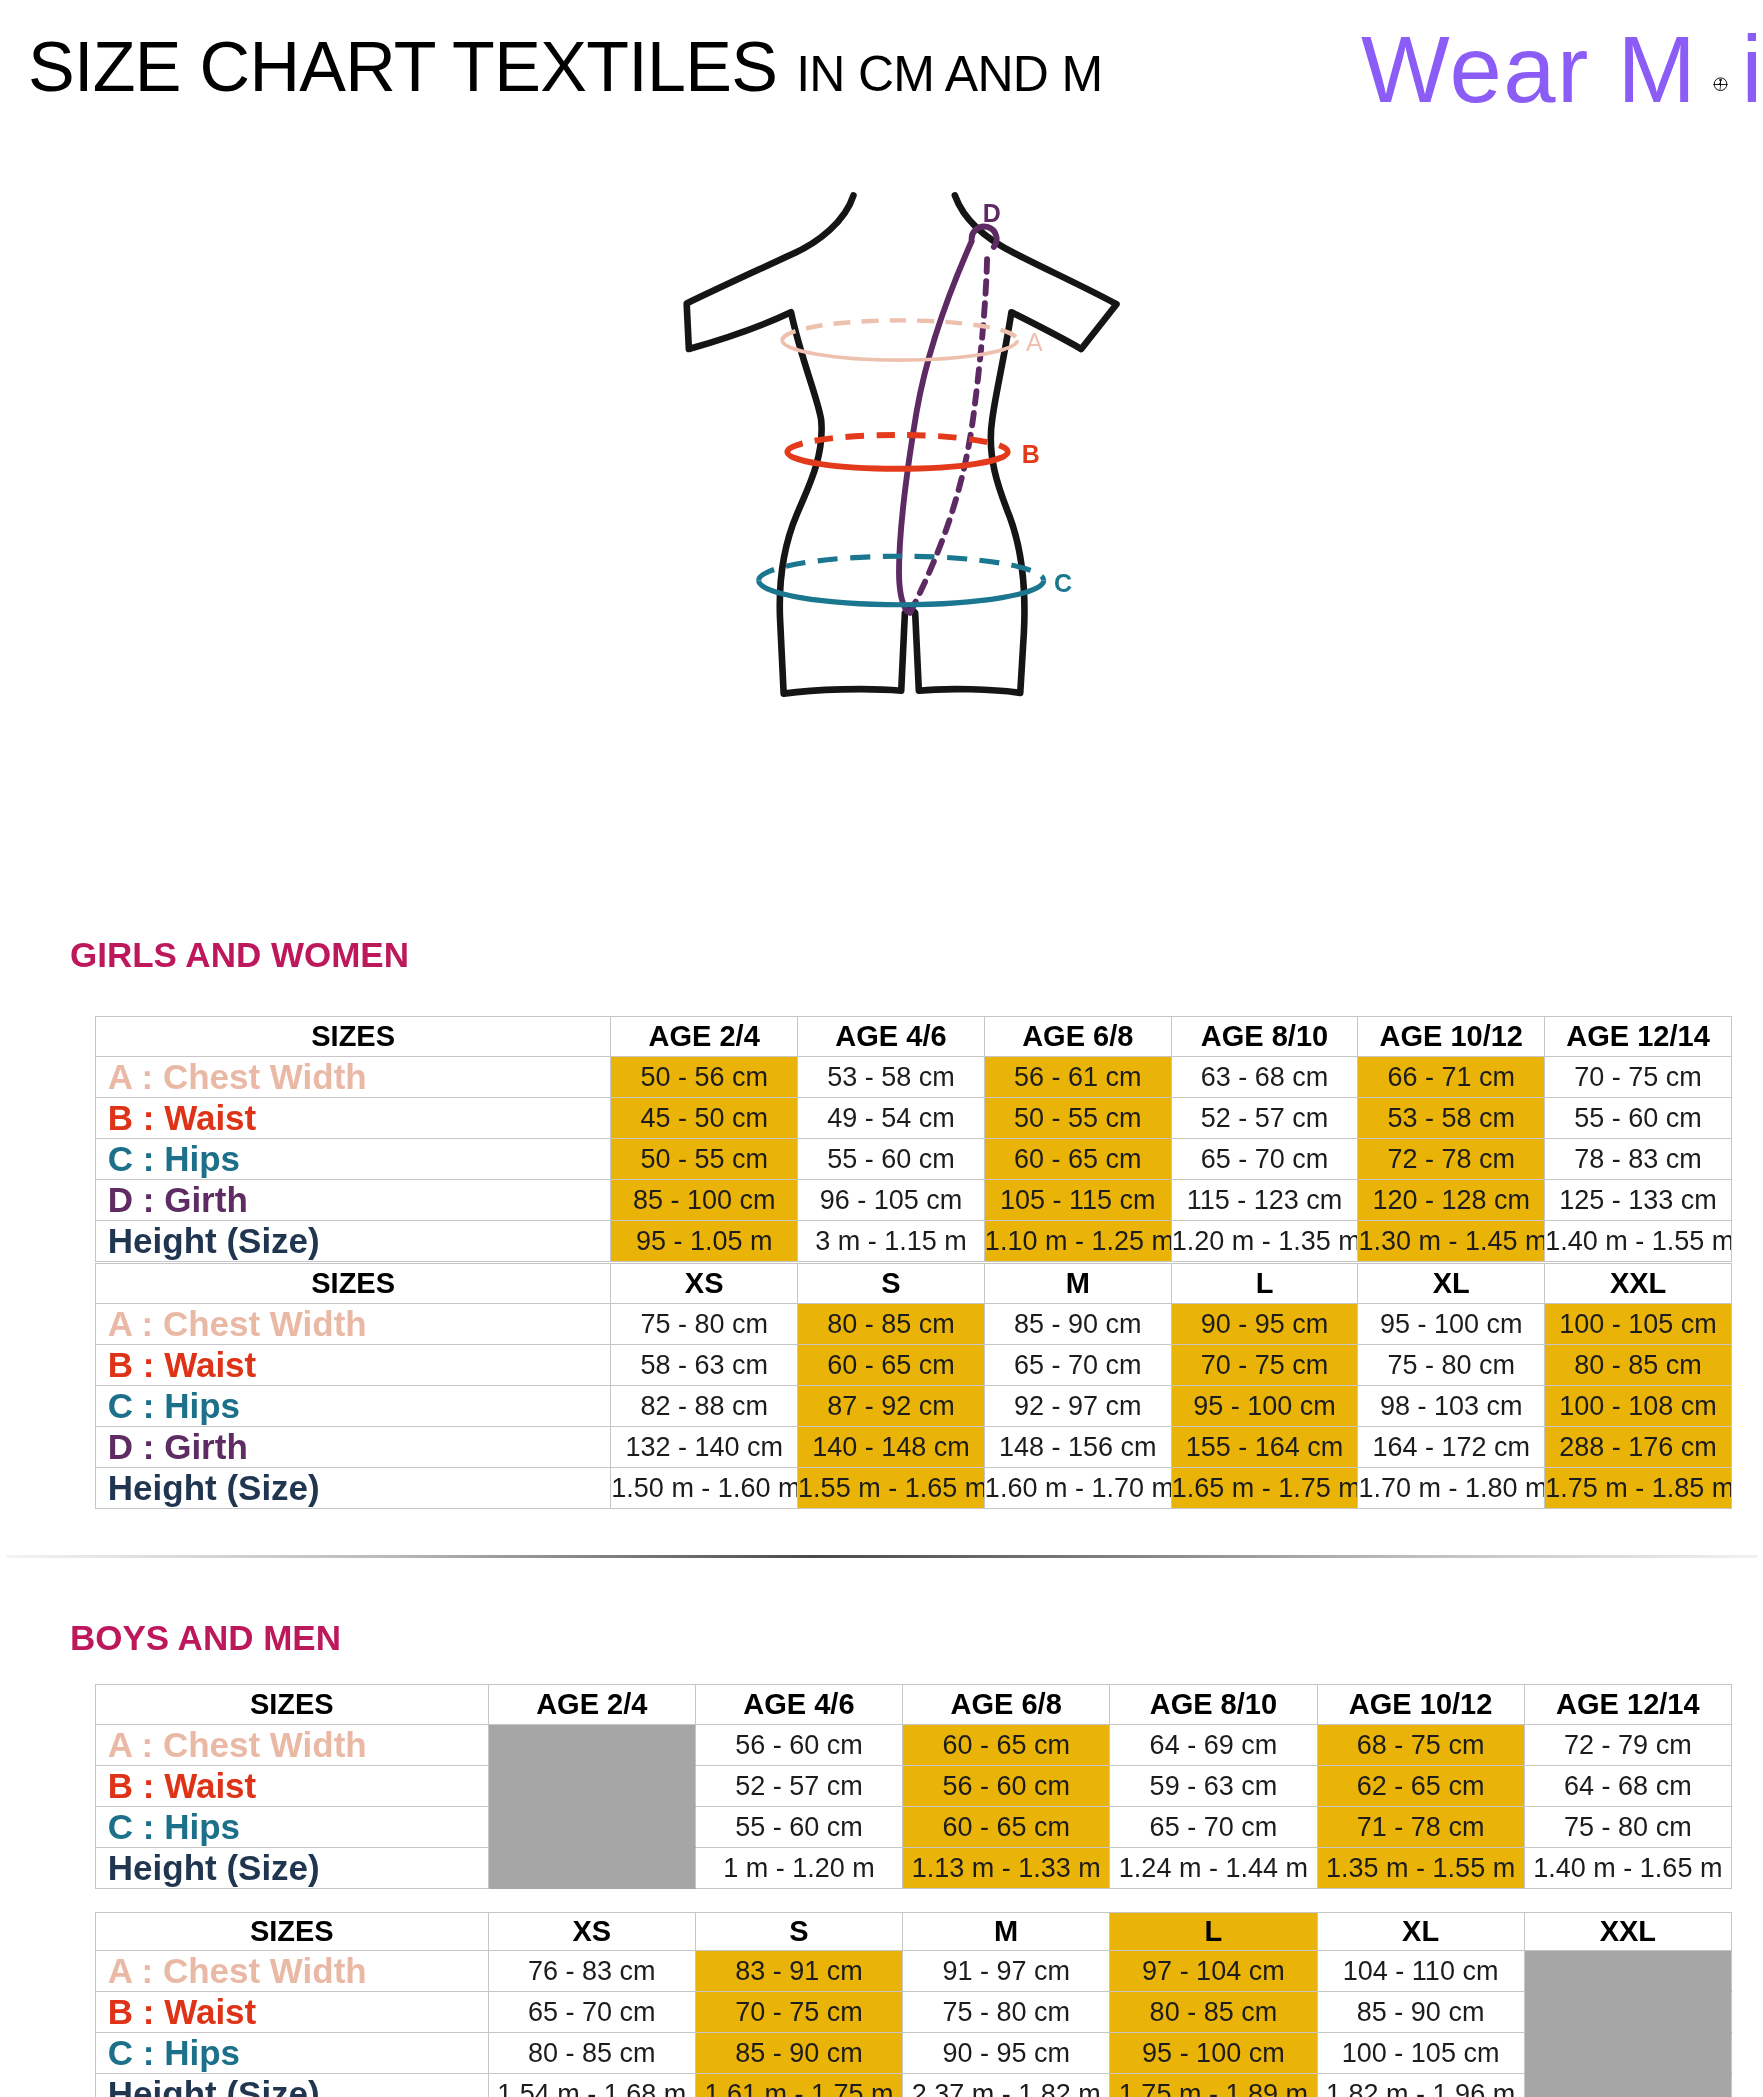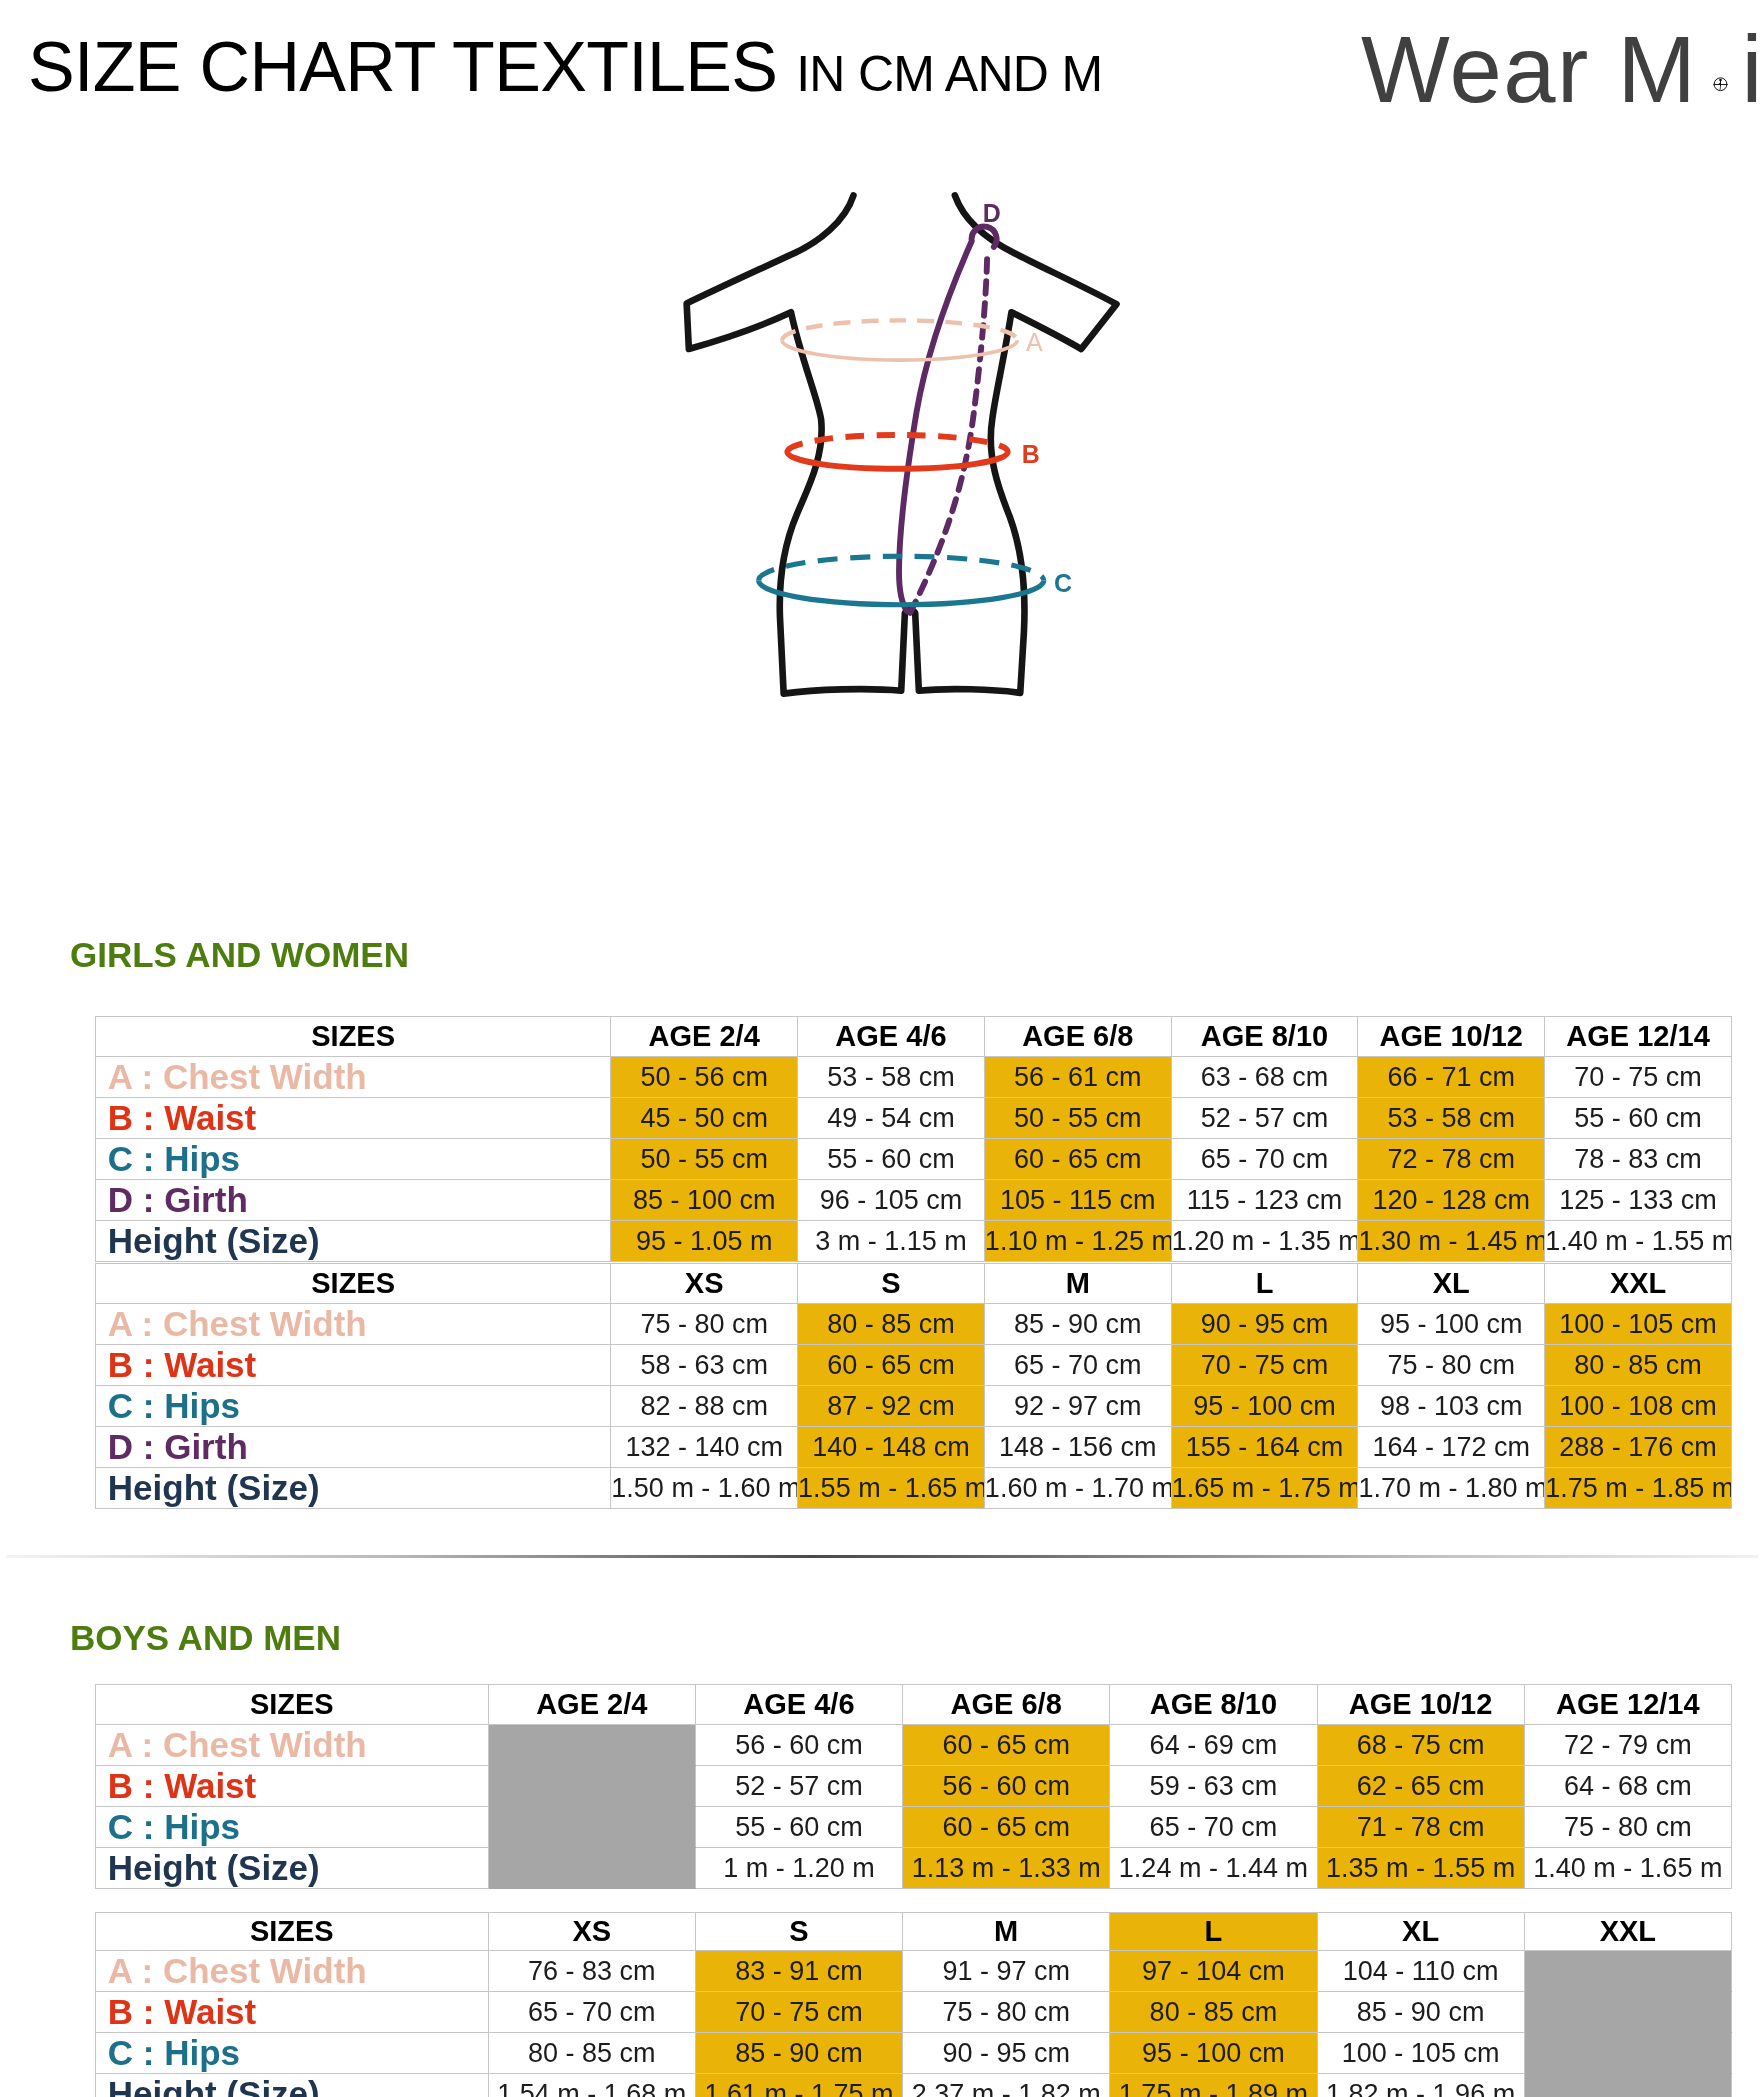--- a/index.html
+++ b/index.html
@@ -28,21 +28,21 @@
     position:absolute;
     left:1361px;
     top:7.3px;
     width:403px;
     height:125px;
     display:flex;
     align-items:center;
     white-space:nowrap;
     font-size:94px;
     letter-spacing:1.5px;
-    color:#404040;
+    color:#8b5cf6;
     gap:11px;
   }
   .logo .seg{display:inline-block;}
   .logo svg{display:inline-block;margin:25px 2.9px 0 4.4px;}
   
   .diagram{
     position:absolute;
     left:632px;
     top:169px;
     width:559px;
@@ -52,21 +52,21 @@
   .dlabel{font-size:34px;font-weight:700;}
   .dlabel-light{font-size:34px;font-weight:400;}
   
   .sect-h{
     position:absolute;
     left:70px;
     margin:0;
     font-size:35px;
     font-weight:700;
     letter-spacing:0;
-    color:#4d7c0f;
+    color:#be185d;
     white-space:nowrap;
   }
   .sect-girls{top:935px;}
   .sect-boys{top:1618px;}
   
   .divider{
     position:absolute;
     left:5.9px;
     top:1555px;
     width:1752px;

